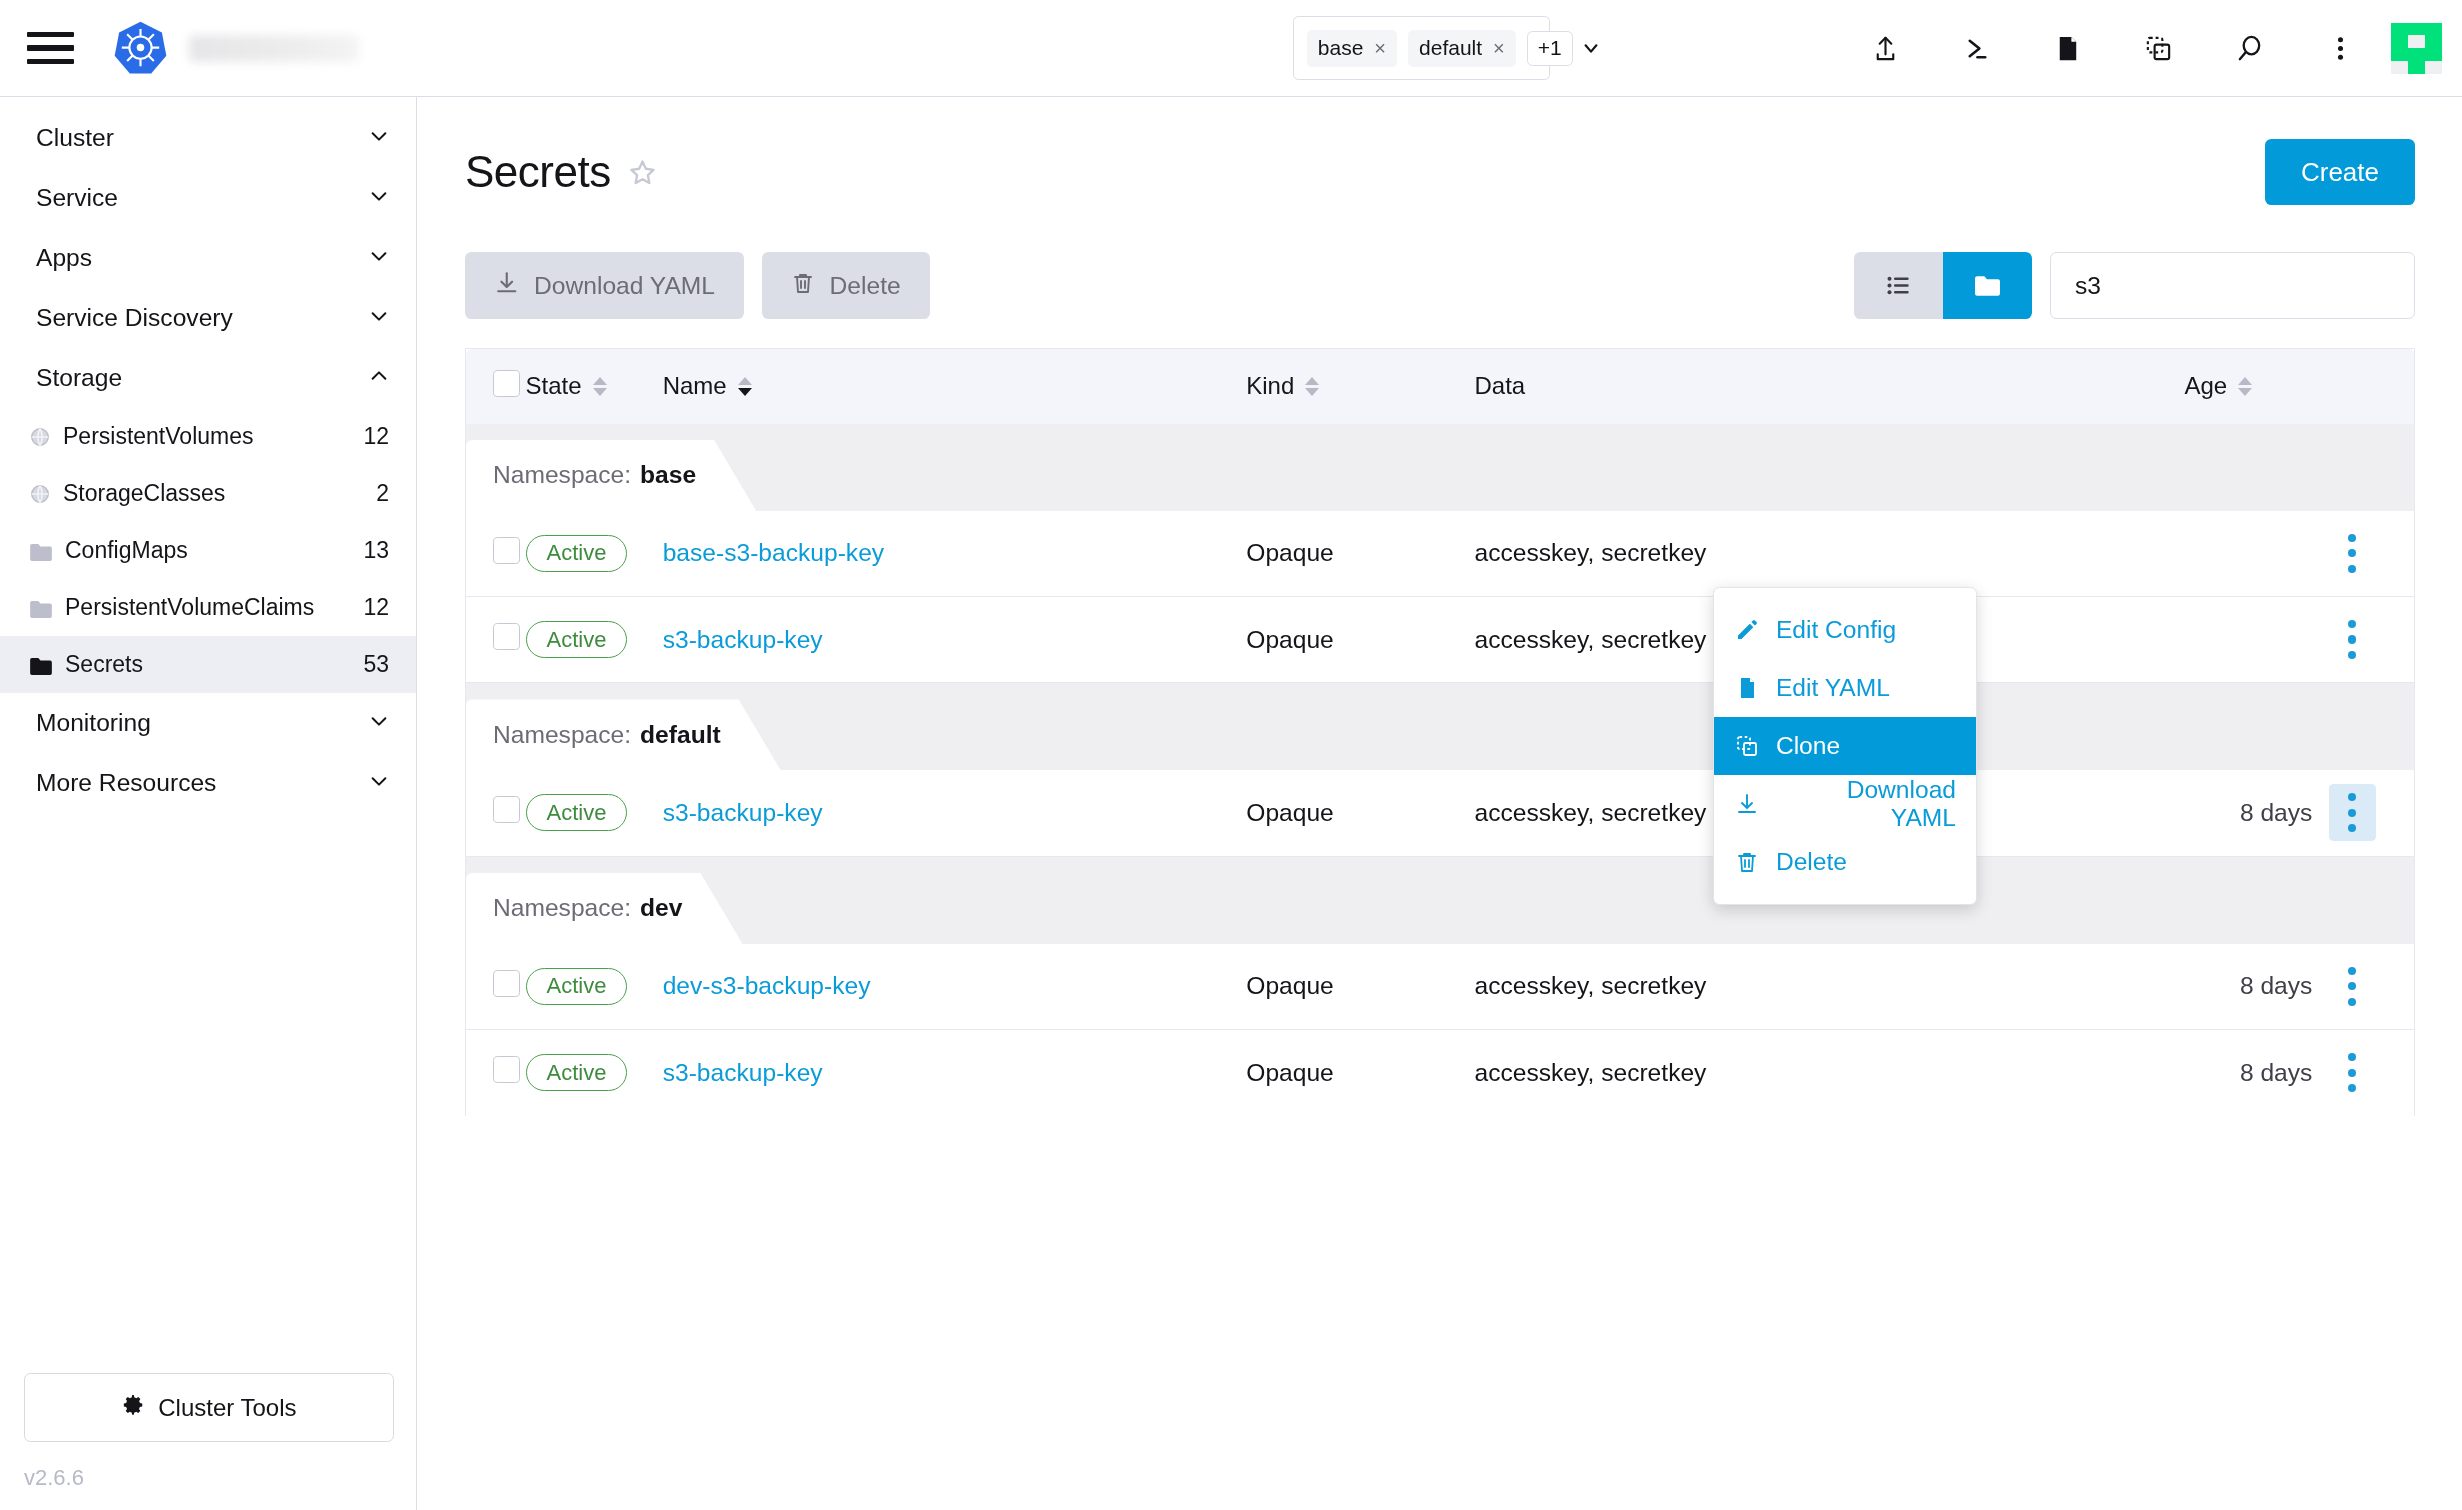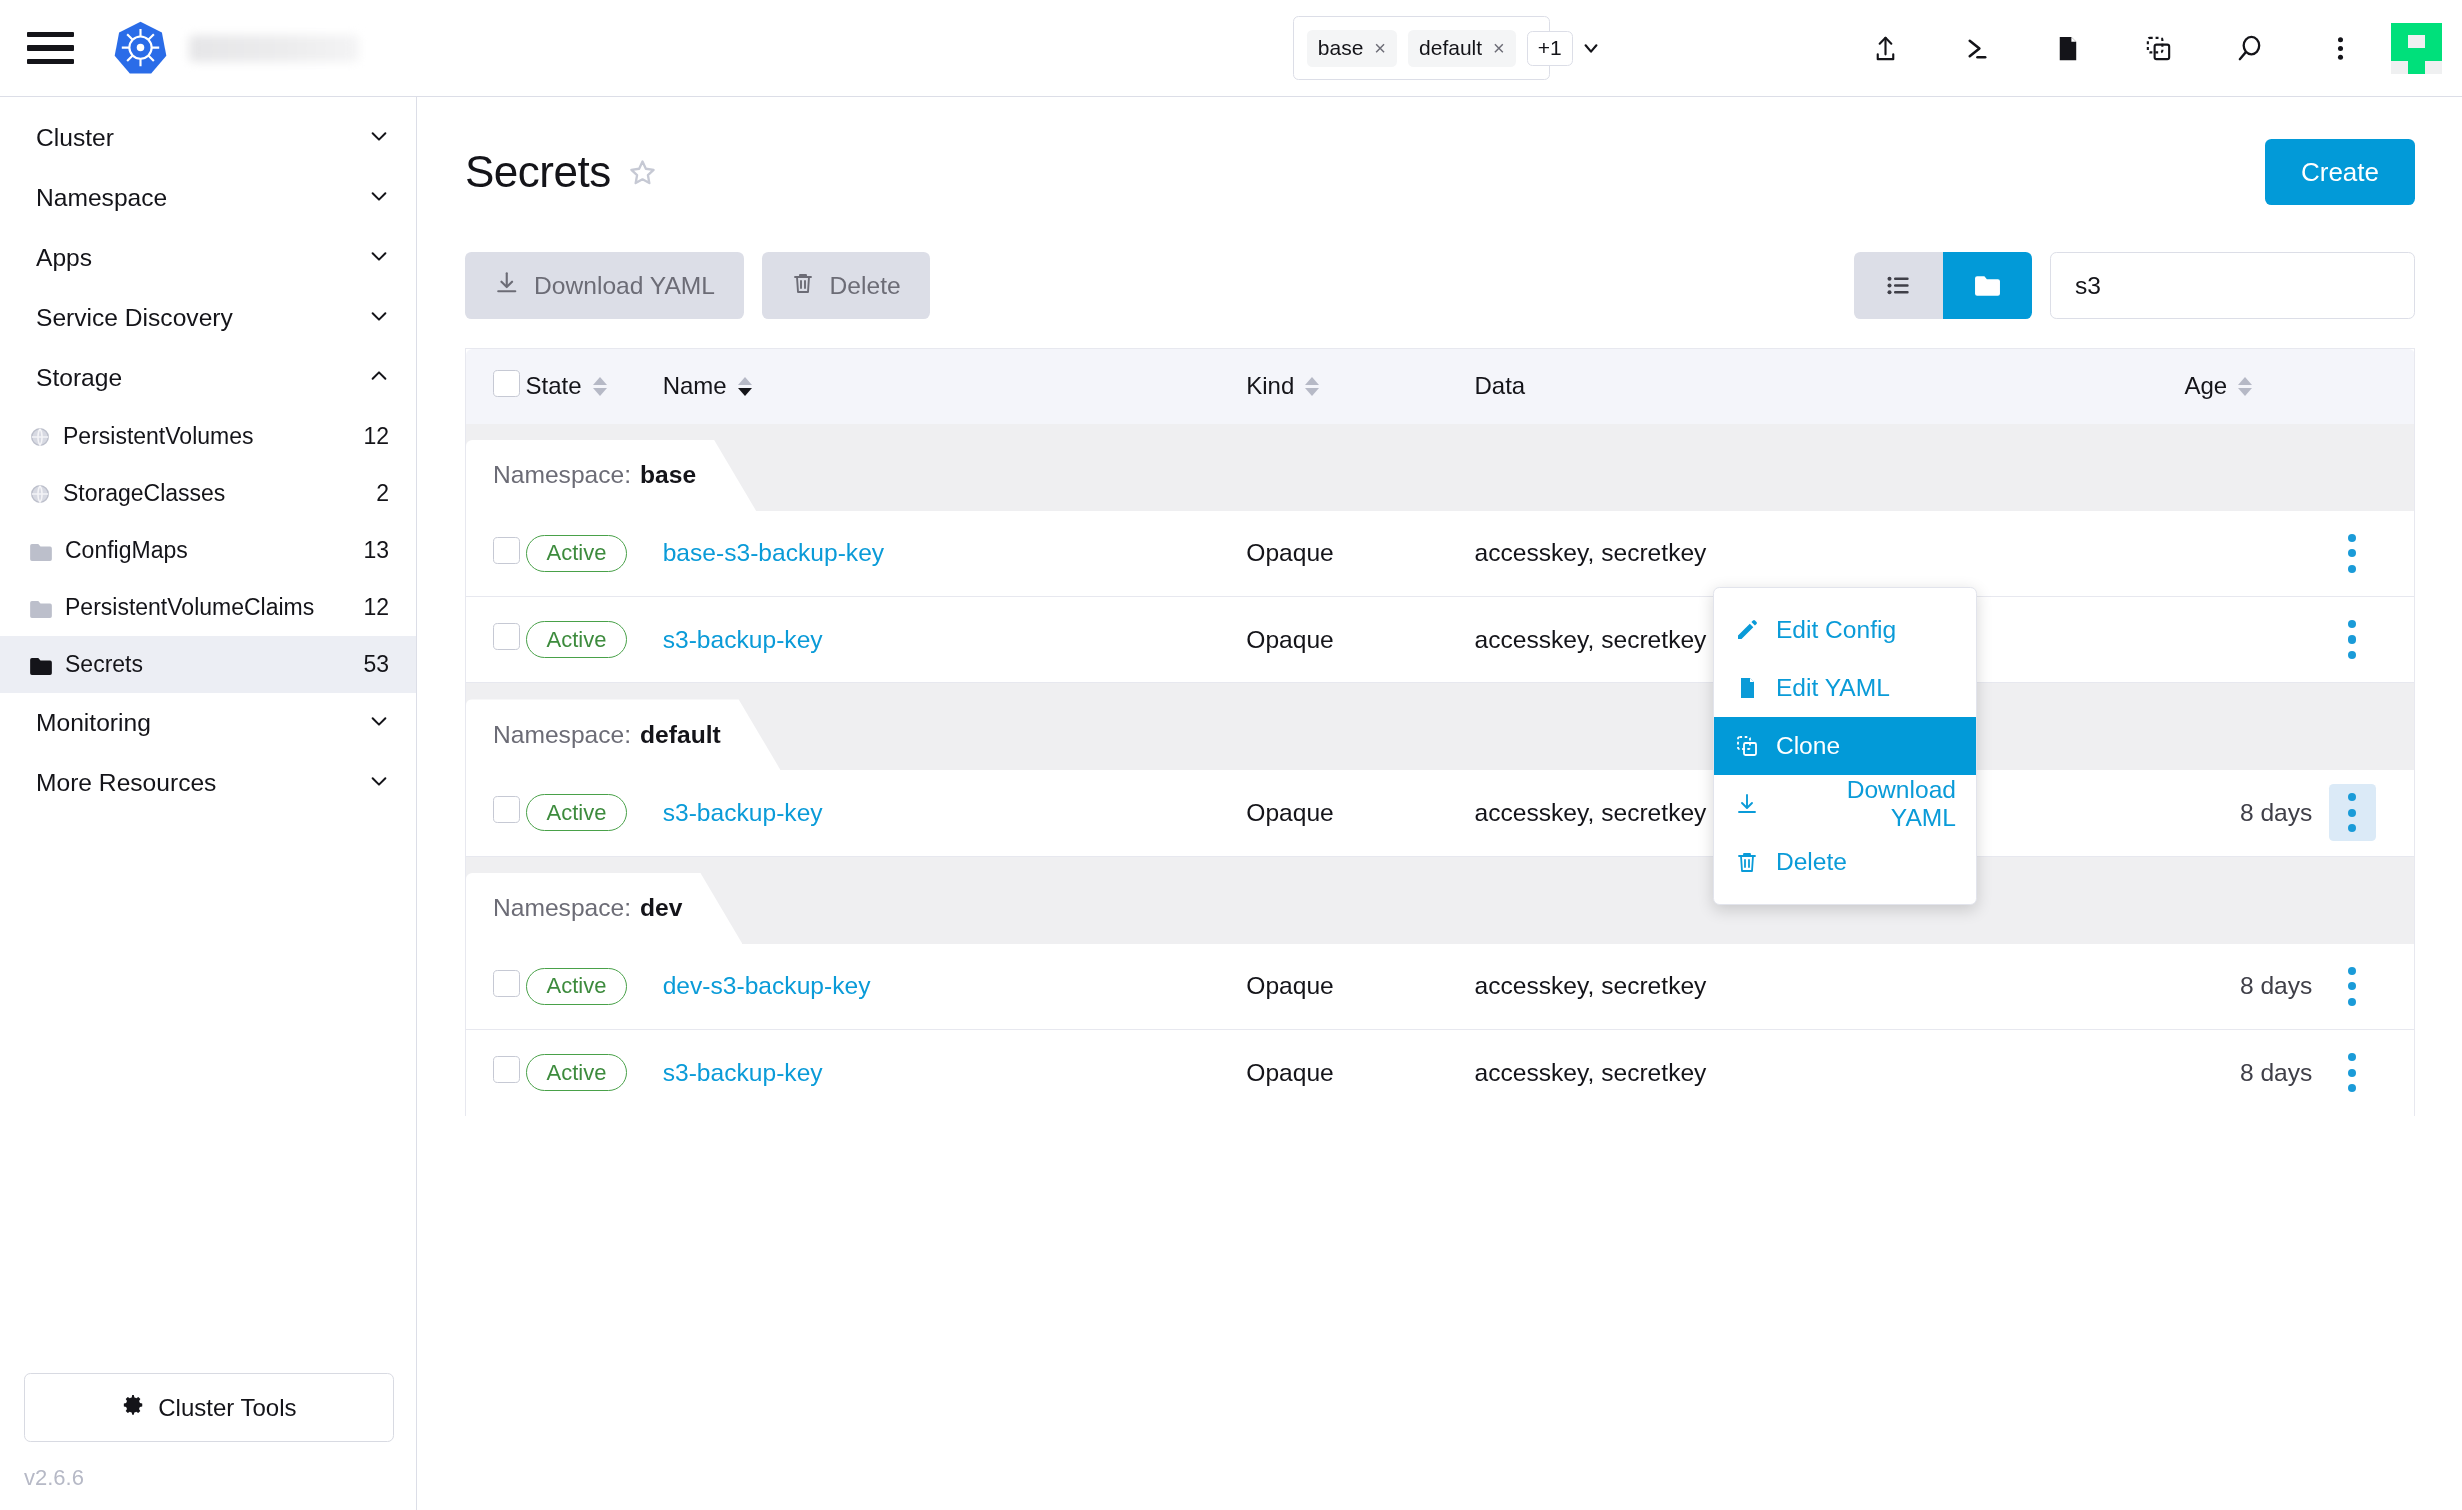--- a/index.html
+++ b/index.html
@@ -305,21 +305,21 @@
   <div class="nav-group" style="margin-top:11px">
     <span class="lbl">Cluster</span>
     <span>
       <svg viewBox="0 0 22 22" width="20" height="20">
           <path d="M4 8 L11 15 L18 8" fill="none" stroke="#141419" stroke-width="2.2" stroke-linecap="round" stroke-linejoin="round"></path>
         </svg>
     </span>
   </div>
 
   <div class="nav-group">
-    <span class="lbl">Namespace</span>
+    <span class="lbl">Service</span>
     <span>
       <svg viewBox="0 0 22 22" width="20" height="20">
           <path d="M4 8 L11 15 L18 8" fill="none" stroke="#141419" stroke-width="2.2" stroke-linecap="round" stroke-linejoin="round"></path>
         </svg>
     </span>
   </div>
 
   <div class="nav-group">
     <span class="lbl">Apps</span>
     <span>

